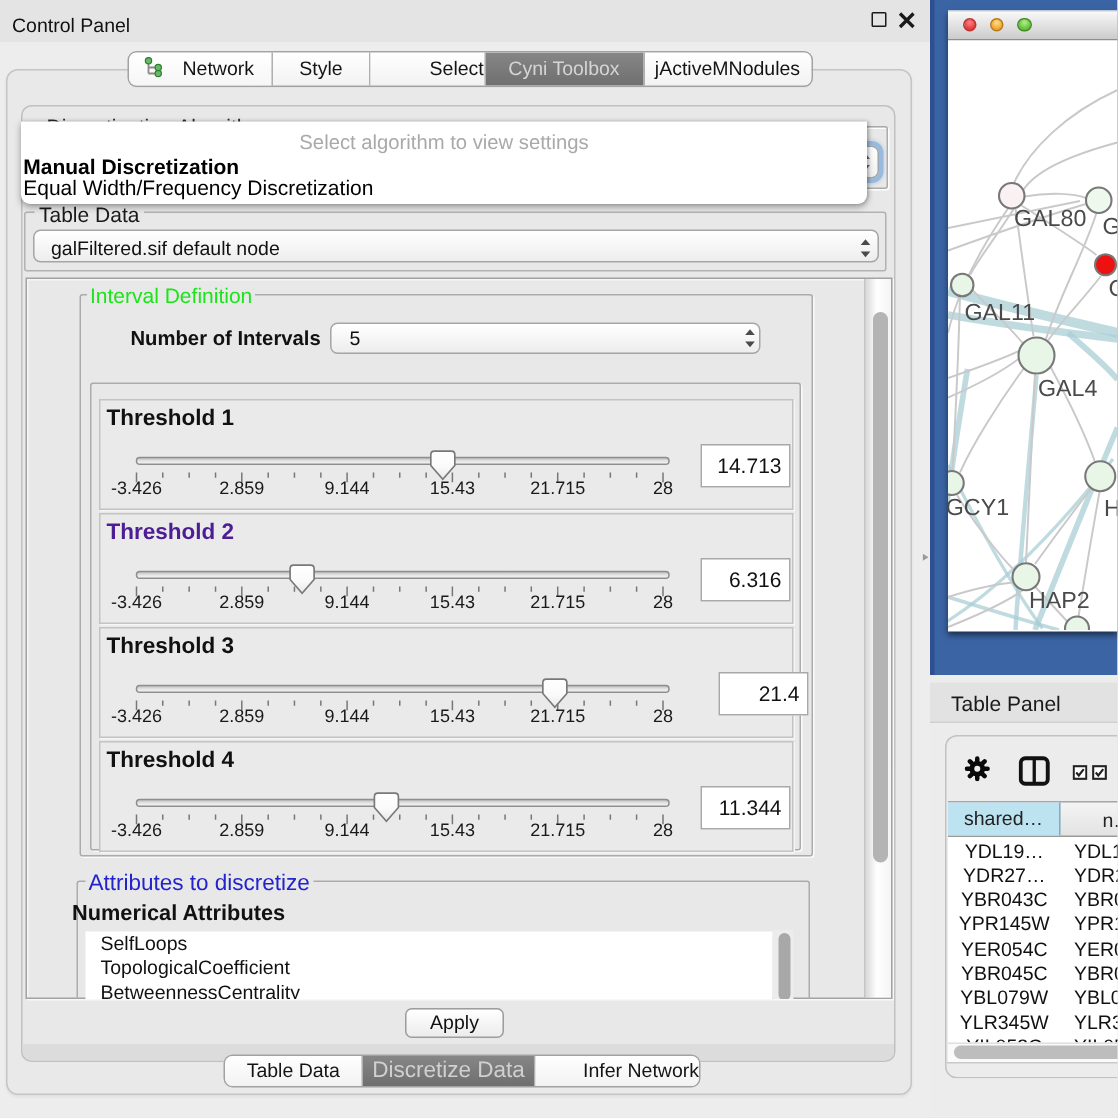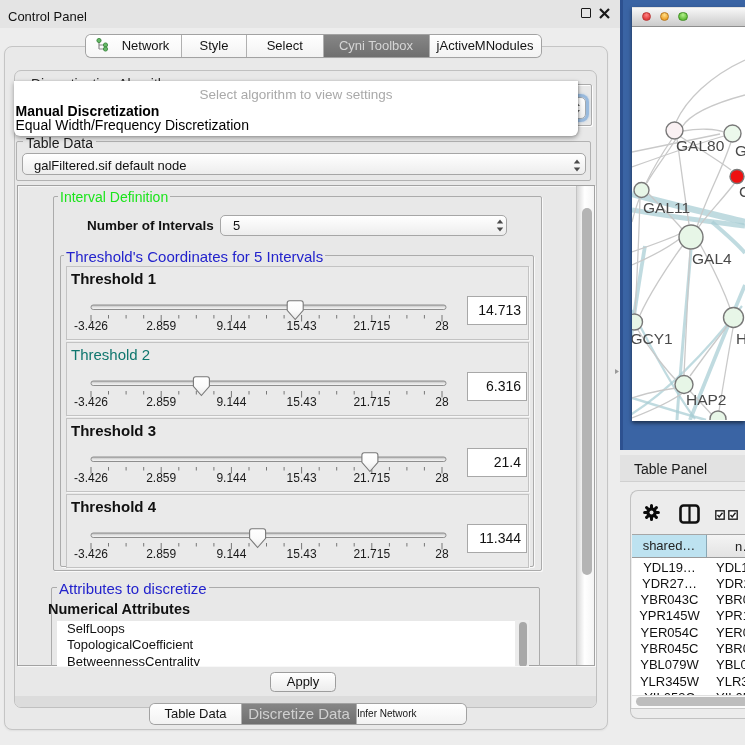--- a/index.html
+++ b/index.html
@@ -40,21 +40,20 @@
 <div class="abs" style="left:35px;top:10px;width:489px;height:375px;border:1px solid #ababab;border-radius:2px;box-shadow:1px 1px 0 #f9f9f9"></div>
 <div class="lbl" style="left:40px;top:3px;font-size:14px;color:#1be41b;background:#e8e8e8;padding:0 2px">Interval Definition</div>
 <div class="lbl" style="left:69px;top:32px;font-size:13.5px;font-weight:bold;color:#111">Number of Intervals</div>
 <div class="abs" style="left:202px;top:28.5px;width:287px;height:21px;background:linear-gradient(#ffffff,#ededed);border:1px solid #a6a6a6;border-radius:5px"></div>
 <div class="lbl" style="left:215px;top:32px;font-size:13px;color:#111">5</div>
 <svg class="abs" style="left:478px;top:33px" width="8" height="13" viewBox="0 0 8 13">
 <path d="M4 0.5 L7.2 4.4 L0.8 4.4 Z" fill="#4a4a4a"></path>
       <path d="M4 12.5 L7.2 8.6 L0.8 8.6 Z" fill="#4a4a4a"></path>
     </svg>
 <div class="abs" style="left:42px;top:69px;width:474px;height:312px;border:1px solid #ababab;border-radius:2px;box-shadow:1px 1px 0 #f9f9f9"></div>
-<div class="lbl" style="left:46px;top:62px;font-size:15px;color:#2323cc;background:#e8e8e8;padding:0 2px">Threshold's Coordinates for 5 Intervals</div>
 <div class="abs" style="left:48px;top:80px;width:463px;height:74px;background:#eaeaea;border:1px solid #c3c3c3;box-shadow:1px 1px 0 #f6f6f6"></div>
 <div class="lbl" style="left:53px;top:84px;font-size:15px;font-weight:bold;color:#111">Threshold 1</div>
 <svg class="abs" style="left:48px;top:106px" width="463" height="48" viewBox="0 0 463 48">
       <defs>
         <linearGradient id="trk80" x1="0" y1="0" x2="0" y2="1">
           <stop offset="0" stop-color="#b8b8b8"></stop>
           <stop offset="0.5" stop-color="#e3e3e3"></stop>
           <stop offset="1" stop-color="#f8f8f8"></stop>
         </linearGradient>
         <linearGradient id="th80" x1="0" y1="0" x2="0" y2="1">
@@ -70,21 +69,21 @@
       <text x="165.4" y="37.5" font-size="12" fill="#1a1a1a" text-anchor="middle" font-family="Liberation Sans">9.144</text>
       <text x="235.6" y="37.5" font-size="12" fill="#1a1a1a" text-anchor="middle" font-family="Liberation Sans">15.43</text>
       <text x="305.8" y="37.5" font-size="12" fill="#1a1a1a" text-anchor="middle" font-family="Liberation Sans">21.715</text>
       <text x="376.0" y="37.5" font-size="12" fill="#1a1a1a" text-anchor="middle" font-family="Liberation Sans">28</text>
       <g transform="translate(229.2,15)">
         <path d="M-8,-3.9 Q-8,-6.3 -5.7,-6.3 L5.7,-6.3 Q8,-6.3 8,-3.9 L8,3.3 L0,12.5 L-8,3.3 Z" fill="url(#th80)" stroke="#787878" stroke-width="1.1"></path>
       </g>
     </svg>
 <div class="abs" style="left:449px;top:110px;width:60px;height:29px;background:#fff;border:1px solid #a8a8a8;font-size:14px;color:#111;text-align:right;line-height:27px;padding-right:5px">14.713</div>
 <div class="abs" style="left:48px;top:156px;width:463px;height:74px;background:#eaeaea;border:1px solid #c3c3c3;box-shadow:1px 1px 0 #f6f6f6"></div>
-<div class="lbl" style="left:53px;top:160px;font-size:15px;font-weight:normal;color:#0f766e">Threshold 2</div>
+<div class="lbl" style="left:53px;top:160px;font-size:15px;font-weight:bold;color:#4c1d95">Threshold 2</div>
 <svg class="abs" style="left:48px;top:182px" width="463" height="48" viewBox="0 0 463 48">
       <defs>
         <linearGradient id="trk156" x1="0" y1="0" x2="0" y2="1">
           <stop offset="0" stop-color="#b8b8b8"></stop>
           <stop offset="0.5" stop-color="#e3e3e3"></stop>
           <stop offset="1" stop-color="#f8f8f8"></stop>
         </linearGradient>
         <linearGradient id="th156" x1="0" y1="0" x2="0" y2="1">
           <stop offset="0" stop-color="#ffffff"></stop>
           <stop offset="0.55" stop-color="#fafafa"></stop>
@@ -124,21 +123,21 @@
       <text x="25.0" y="37.5" font-size="12" fill="#1a1a1a" text-anchor="middle" font-family="Liberation Sans">-3.426</text>
       <text x="95.2" y="37.5" font-size="12" fill="#1a1a1a" text-anchor="middle" font-family="Liberation Sans">2.859</text>
       <text x="165.4" y="37.5" font-size="12" fill="#1a1a1a" text-anchor="middle" font-family="Liberation Sans">9.144</text>
       <text x="235.6" y="37.5" font-size="12" fill="#1a1a1a" text-anchor="middle" font-family="Liberation Sans">15.43</text>
       <text x="305.8" y="37.5" font-size="12" fill="#1a1a1a" text-anchor="middle" font-family="Liberation Sans">21.715</text>
       <text x="376.0" y="37.5" font-size="12" fill="#1a1a1a" text-anchor="middle" font-family="Liberation Sans">28</text>
       <g transform="translate(303.9,15)">
         <path d="M-8,-3.9 Q-8,-6.3 -5.7,-6.3 L5.7,-6.3 Q8,-6.3 8,-3.9 L8,3.3 L0,12.5 L-8,3.3 Z" fill="url(#th232)" stroke="#787878" stroke-width="1.1"></path>
       </g>
     </svg>
-<div class="abs" style="left:449px;top:262px;width:60px;height:29px;background:#fff;border:1px solid #a8a8a8;font-size:14px;color:#111;text-align:right;line-height:27px;padding-right:5px">21.4</div>
+<div class="abs" style="left:461px;top:262px;width:60px;height:29px;background:#fff;border:1px solid #a8a8a8;font-size:14px;color:#111;text-align:right;line-height:27px;padding-right:5px">21.4</div>
 <div class="abs" style="left:48px;top:308px;width:463px;height:74px;background:#eaeaea;border:1px solid #c3c3c3;box-shadow:1px 1px 0 #f6f6f6"></div>
 <div class="lbl" style="left:53px;top:312px;font-size:15px;font-weight:bold;color:#111">Threshold 4</div>
 <svg class="abs" style="left:48px;top:334px" width="463" height="48" viewBox="0 0 463 48">
       <defs>
         <linearGradient id="trk308" x1="0" y1="0" x2="0" y2="1">
           <stop offset="0" stop-color="#b8b8b8"></stop>
           <stop offset="0.5" stop-color="#e3e3e3"></stop>
           <stop offset="1" stop-color="#f8f8f8"></stop>
         </linearGradient>
         <linearGradient id="th308" x1="0" y1="0" x2="0" y2="1">
@@ -168,34 +167,34 @@
 <div class="abs" style="left:500.5px;top:435.5px;width:8px;height:45px;background:#a8a8a8;border-radius:4px"></div>
 </div>
 <div class="abs" style="left:270px;top:672px;width:66px;height:19.5px;background:linear-gradient(#ffffff,#ececec);border:1px solid #9d9d9d;border-radius:4.5px;font-size:13px;color:#111;text-align:center;line-height:18px">Apply</div>
 <div class="abs" style="left:14px;top:81px;width:564px;height:54.5px;background:#fff;border-radius:0 0 6px 6px;box-shadow:0 2px 5px rgba(0,0,0,0.35),1px 0 2px rgba(0,0,0,0.15)"></div>
 <div class="lbl" style="left:14px;top:86.5px;width:564px;text-align:center;font-size:13.5px;color:#a9a9a9">Select algorithm to view settings</div>
 <div class="lbl" style="left:15.5px;top:102.5px;font-size:14px;font-weight:bold;color:#000">Manual Discretization</div>
 <div class="lbl" style="left:15.5px;top:117px;font-size:14px;color:#000">Equal Width/Frequency Discretization</div>
 <div class="abs" style="left:86px;top:35px;width:455px;height:21.5px;border-radius:5px;box-shadow:0 0 0 1px #a2a2a2,0 1px 1px rgba(0,0,0,0.12);overflow:hidden">
 <div class="abs" style="left:0px;top:0;width:96px;height:31px;background:linear-gradient(#ffffff,#f2f2f2);border-right:1px solid #b0b0b0;padding-left:24px;color:#141414;font-size:13px;text-align:center;line-height:21px">Network</div>
 <div class="abs" style="left:96px;top:0;width:65px;height:21.5px;background:linear-gradient(#ffffff,#f2f2f2);border-right:1px solid #b0b0b0;color:#141414;font-size:13px;text-align:center;line-height:21px">Style</div>
-<div class="abs" style="left:161px;top:0;width:76.5px;height:21.5px;background:linear-gradient(#ffffff,#f2f2f2);border-right:1px solid #b0b0b0;color:#141414;font-size:13px;text-align:center;line-height:21px">Select</div>
+<div class="abs" style="left:161px;top:0;width:76.5px;height:21.5px;background:linear-gradient(#ffffff,#f2f2f2);border-right:1px solid #b0b0b0;color:#141414;font-size:13px;text-align:right;line-height:21px">Select</div>
 <div class="abs" style="left:343.5px;top:0;width:111px;height:21.5px;background:linear-gradient(#ffffff,#f2f2f2);color:#141414;font-size:13px;text-align:center;line-height:21px">jActiveMNodules</div>
 <div class="abs" style="left:237.5px;top:0;width:106px;height:21.5px;background:linear-gradient(#868686,#6f6f6f);border-right:1px solid #b0b0b0;color:#d5d5d5;font-size:13px;text-align:center;line-height:21px">Cyni Toolbox</div>
 </div>
 <svg class="abs" style="left:95px;top:36.5px" width="15" height="15" viewBox="0 0 15 15">
 <path d="M4 4 V12 M4 8 H10 M4 12 H10" stroke="#8a8a8a" stroke-width="1.2" fill="none"></path>
 <circle cx="4" cy="3.5" r="2.1" fill="#66b966" stroke="#2f7d32" stroke-width="0.8"></circle>
 <circle cx="10.5" cy="8" r="2.1" fill="#66b966" stroke="#2f7d32" stroke-width="0.8"></circle>
 <circle cx="10.5" cy="12" r="2.1" fill="#66b966" stroke="#2f7d32" stroke-width="0.8"></circle>
   </svg>
 <div class="abs" style="left:150px;top:704px;width:316px;height:19.5px;border-radius:5px;box-shadow:0 0 0 1px #a2a2a2;overflow:hidden">
 <div class="abs" style="left:0px;top:0;width:92px;height:19.5px;background:linear-gradient(#ffffff,#f2f2f2);border-right:1px solid #b0b0b0;color:#141414;font-size:13px;text-align:center;line-height:19px">Table Data</div>
 <div class="abs" style="left:92px;top:0;width:115px;height:19.5px;background:linear-gradient(#868686,#6f6f6f);border-right:1px solid #b0b0b0;color:#d0d0d0;font-size:15px;text-align:center;line-height:19px">Discretize Data</div>
-<div class="abs" style="left:207px;top:0;width:109px;height:19.5px;background:linear-gradient(#ffffff,#f2f2f2);color:#141414;font-size:10px;text-align:left;line-height:19px">Infer Network</div>
+<div class="abs" style="left:207px;top:0;width:109px;height:19.5px;background:linear-gradient(#ffffff,#f2f2f2);color:#141414;font-size:13px;text-align:right;line-height:19px">Infer Network</div>
 </div>
 <div class="abs" style="left:615px;top:369px;width:4px;height:5px;background:#9a9a9a;clip-path:polygon(0 100%,100% 50%,0 0)"></div>
 <div class="abs" style="left:620px;top:0;width:125px;height:450px;background:#3a64a4"></div>
 <div class="abs" style="left:620px;top:0;width:2.5px;height:450px;background:#2d5190"></div>
 <div class="abs" style="left:620px;top:450px;width:125px;height:295px;background:#ececec"></div>
 <div class="abs" style="left:632px;top:6.5px;width:113px;height:414px;box-shadow:0 2px 4px rgba(0,0,0,0.55);background:#fff"></div>
 <div class="abs" style="left:632px;top:6.5px;width:113px;height:20.5px;background:linear-gradient(#f8f8f8,#cbcbcb);border-top:1px solid #e2e2e2;border-bottom:1px solid #8e8e8e"></div>
 <div class="abs" style="left:641.8px;top:11.7px;width:9.4px;height:9.4px;border-radius:50%;background:radial-gradient(circle at 50% 30%,#ff8282,#e03c3c 70%);border:0.8px solid #b33"></div>
 <div class="abs" style="left:659.8px;top:11.7px;width:9.4px;height:9.4px;border-radius:50%;background:radial-gradient(circle at 50% 30%,#ffe08a,#f0a42c 70%);border:0.8px solid #b7791f"></div>
 <div class="abs" style="left:678.3px;top:11.7px;width:9.4px;height:9.4px;border-radius:50%;background:radial-gradient(circle at 50% 30%,#b4f08c,#62bd38 70%);border:0.8px solid #3f8f22"></div>

